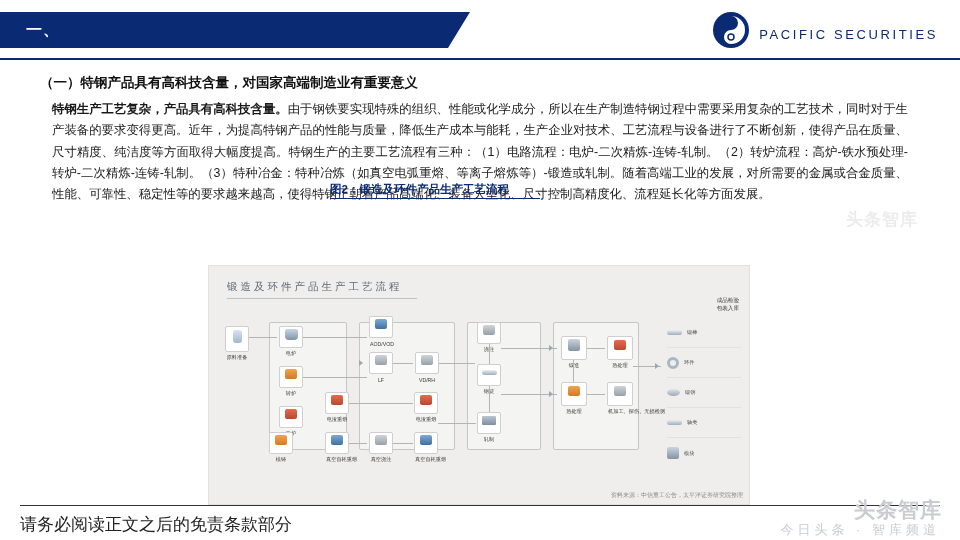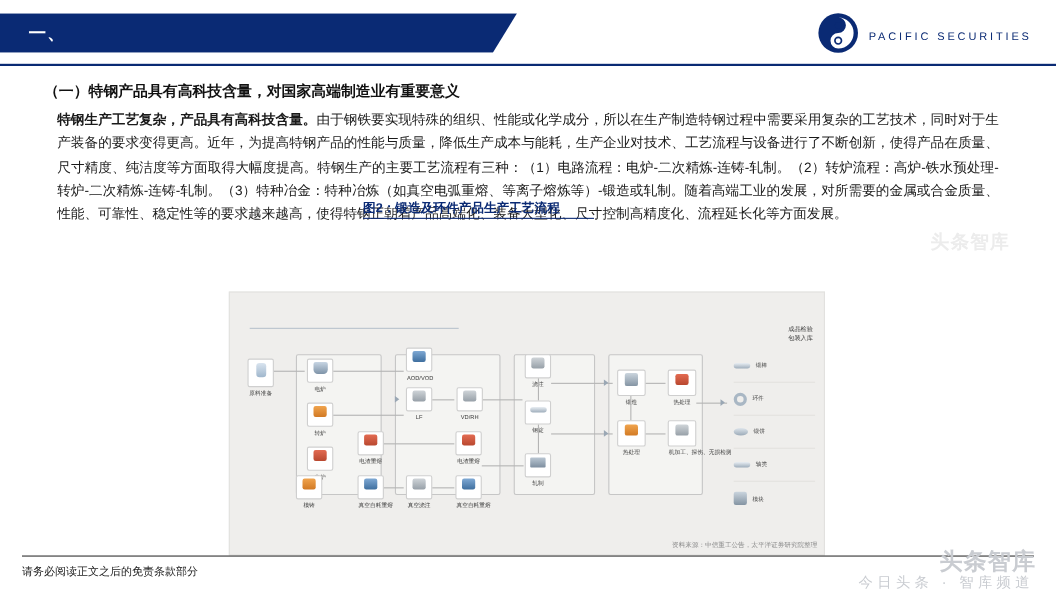--- a/index.html
+++ b/index.html
@@ -36,21 +36,21 @@
     position: absolute; right: 22px; top: 10px;
     display: flex; align-items: center;
   }
   .logo-mark { width: 40px; height: 40px; margin-right: 8px; }
   .logo-text { line-height: 1; }
   .logo-cn {
     font-size: 23px; font-weight: bold; color: #0a2a74;
     letter-spacing: 2px;
   }
   .logo-en {
-    font-size: 10px; color: #0a2a74; letter-spacing: 2.6px;
+    font-size: 13px; color: #0a2a74; letter-spacing: 2.6px;
     margin-top: 8px;
   }
 
   
   .content {
     position: absolute; left: 0; top: 62px; width: 960px;
   }
   .heading {
     margin: 12px 0 0 40px;
     font-size: 13.5px; font-weight: bold; color: #111;
@@ -148,21 +148,21 @@
     font-size: 5.6px; color: #3a3a3a; text-align: center; line-height: 1.5;
   }
 
   
   .footer-rule {
     position: absolute; left: 20px; top: 505px; width: 920px; height: 1px;
     background: #333;
   }
   .footer-note {
     position: absolute; left: 20px; top: 513px;
-    font-size: 10px; color: #222;
+    font-size: 17px; color: #222;
     font-family: "Liberation Serif", serif;
   }
   .watermark-big {
     position: absolute; right: 18px; top: 496px;
     font-size: 21px; font-weight: bold; color: #c9ccd1;
     letter-spacing: 1px;
   }
   .watermark-small {
     position: absolute; right: 20px; top: 521px;
     font-size: 13px; color: #c9ccd1; letter-spacing: 4px;
@@ -198,20 +198,21 @@
   <div class="heading">（一）特钢产品具有高科技含量，对国家高端制造业有重要意义</div>
   <div class="para">
     <b>特钢生产工艺复杂，产品具有高科技含量。</b><span>由于钢铁要实现特殊的组织、性能或化学成分，所以在生产制造特钢过程中需要采用复杂的工艺技术，同时对于生产装备的要求变得更高。近年，为提高特钢产品的性能与质量，降低生产成本与能耗，生产企业对技术、工艺流程与设备进行了不断创新，使得产品在质量、尺寸精度、纯洁度等方面取得大幅度提高。特钢生产的主要工艺流程有三种：（1）电路流程：电炉-二次精炼-连铸-轧制。（2）转炉流程：高炉-铁水预处理-转炉-二次精炼-连铸-轧制。（3）特种冶金：特种冶炼（如真空电弧重熔、等离子熔炼等）-锻造或轧制。随着高端工业的发展，对所需要的金属或合金质量、性能、可靠性、稳定性等的要求越来越高，使得特钢正朝着产品高端化、装备大型化、尺寸控制高精度化、流程延长化等方面发展。</span>
   </div>
 </div>
 
 <div class="fig-caption">图2：锻造及环件产品生产工艺流程</div>
 <div class="fig-caption-rule"></div>
 
 <div class="figure">
+  <div class="fig-title">锻造及环件产品生产工艺流程</div>
   <div class="fig-underline"></div>
 
   <div class="bigbox" style="left:60px; top:56px; width:78px; height:128px;"></div>
   <div class="bigbox" style="left:150px; top:56px; width:96px; height:128px;"></div>
   <div class="bigbox" style="left:258px; top:56px; width:74px; height:128px;"></div>
   <div class="bigbox" style="left:344px; top:56px; width:86px; height:128px;"></div>
 
   <div class="node" style="left:16px; top:60px; width:24px; height:26px;">
     <div class="glyph">
         <div class="p-cyl"></div>

